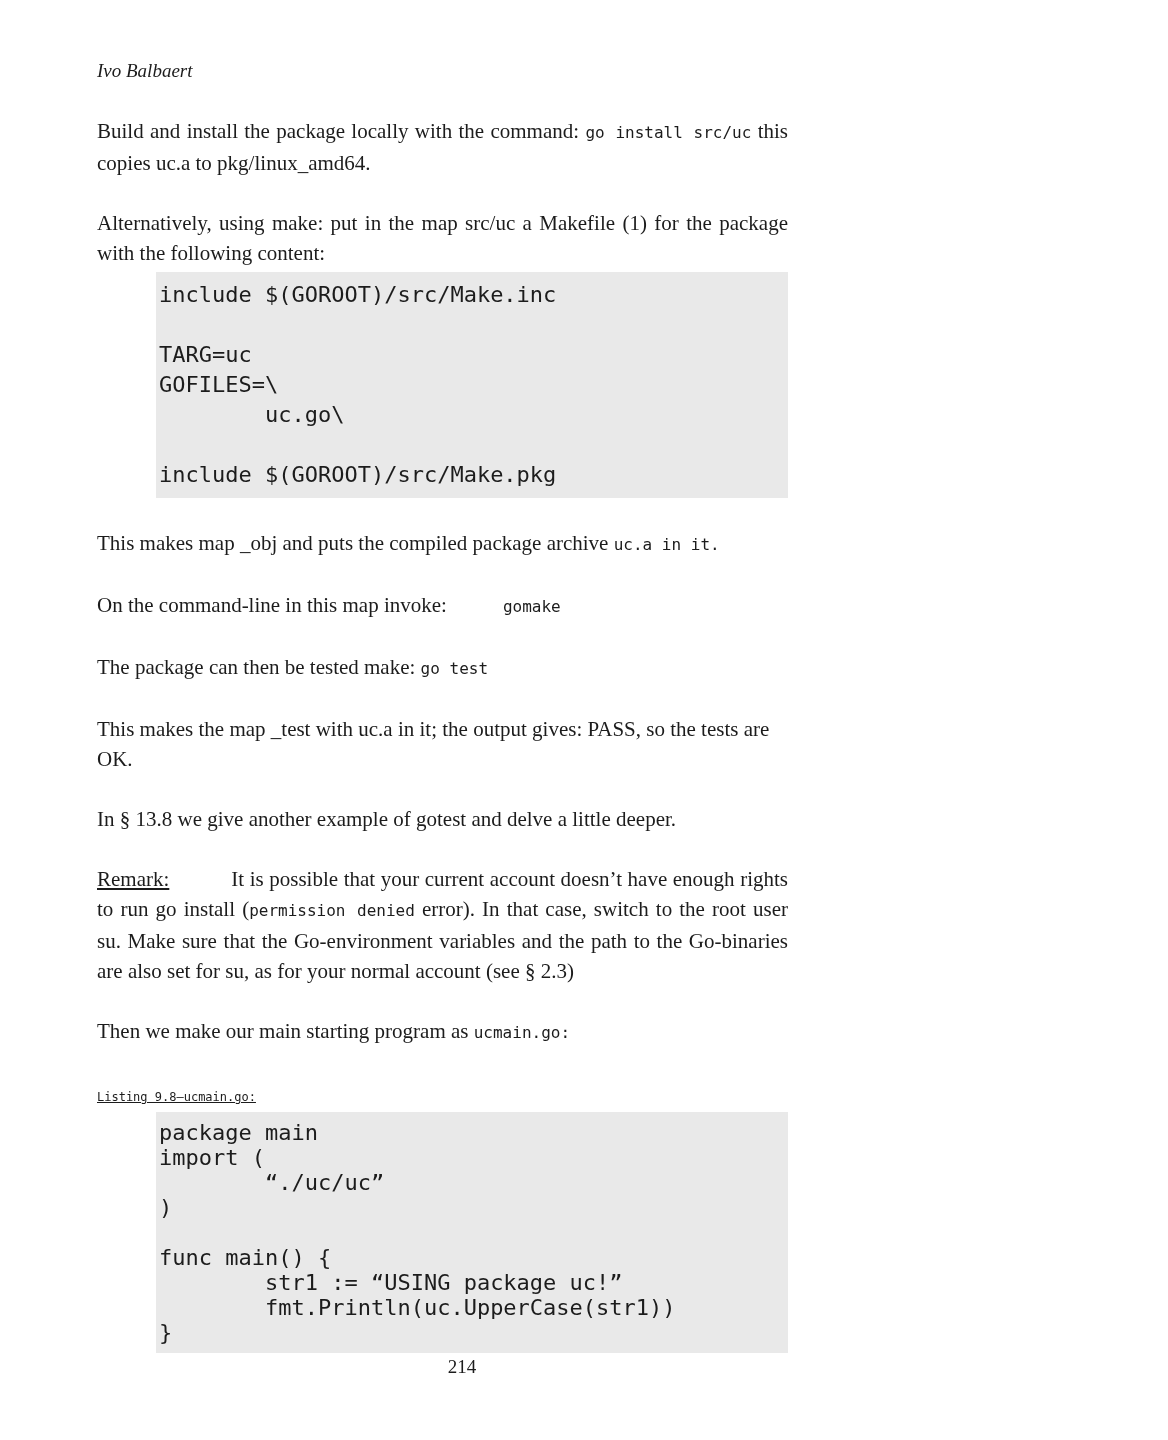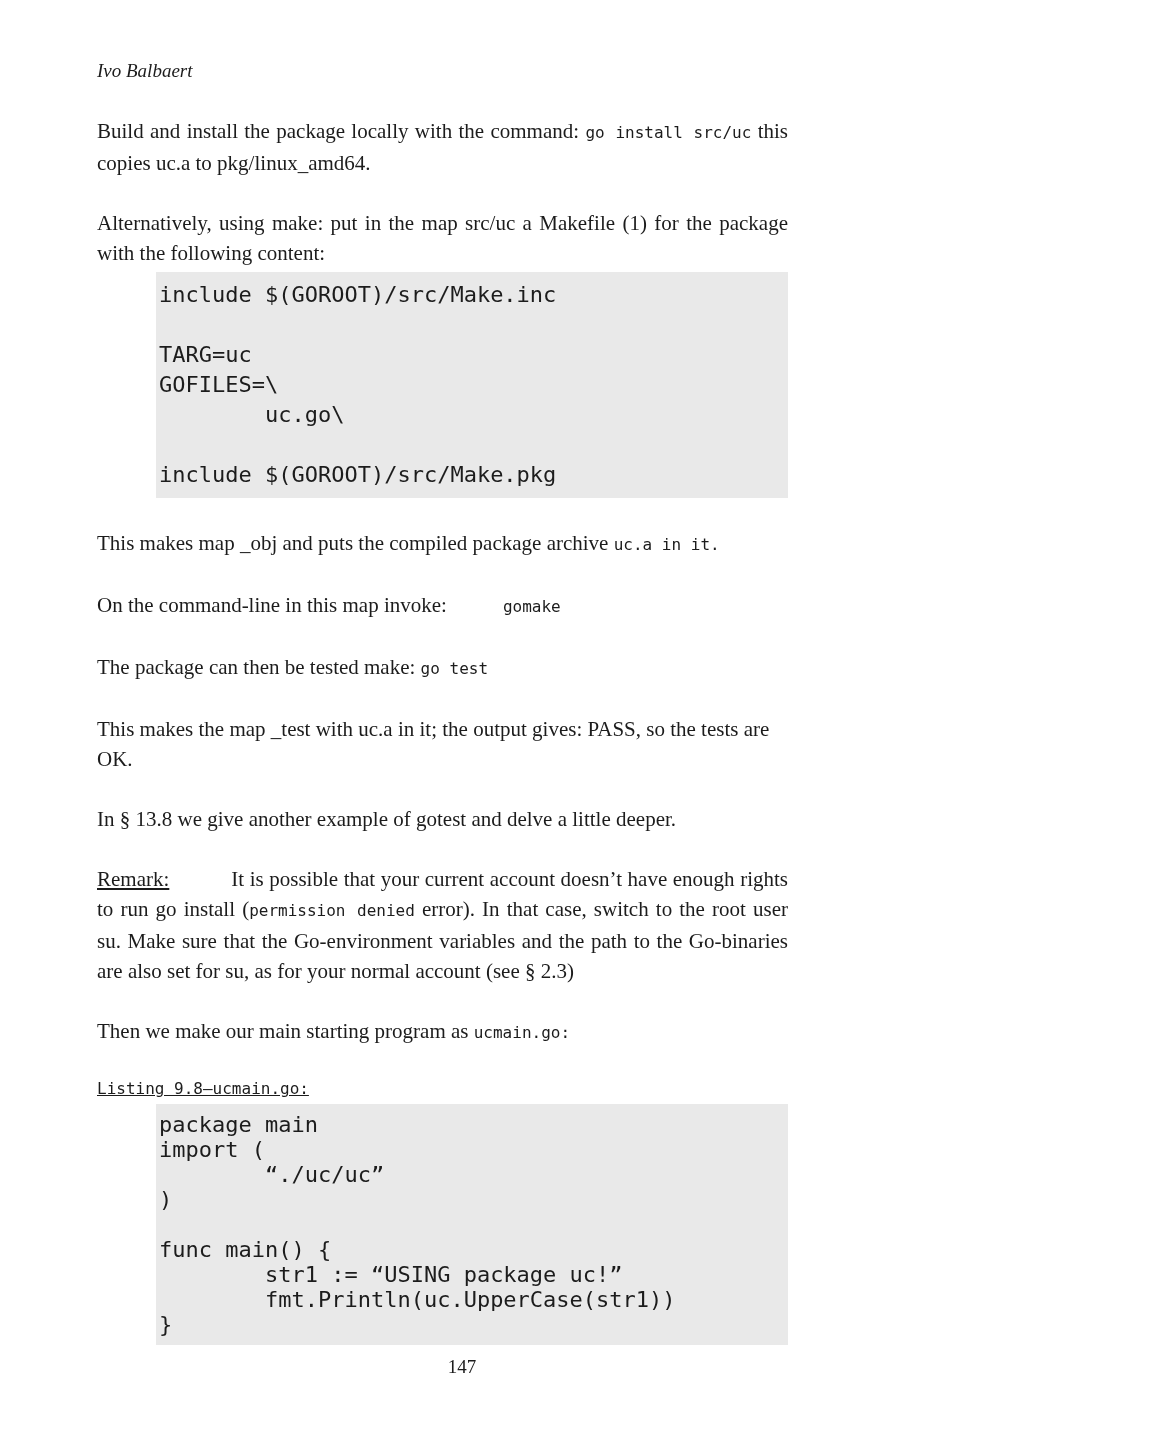--- a/index.html
+++ b/index.html
@@ -38,23 +38,23 @@
     background: var(--code-background, #e9e9e9);
     margin: 4px 0 0 59px;
     padding: 8px 12px 8px 3px;
     font-family: "DejaVu Sans Mono", "Liberation Mono", monospace;
     font-size: 22px;
   }
   .code-block .code-line { white-space: pre; }
   .code-loose .code-line { line-height: 30px; min-height: 30px; }
   .code-tight .code-line { line-height: 25px; min-height: 25px; }
   .listing-label {
-    margin-top: 28px;
+    margin-top: 36px;
     font-family: "DejaVu Sans Mono", "Liberation Mono", monospace;
-    font-size: 16px;
+    font-size: 12px;
     line-height: 26px;
     text-decoration: underline;
   }
   .code-block.second { margin-top: 2px; }
   .page-number {
     position: absolute;
     left: 0;
     right: 0;
     bottom: 60px;
     text-align: center;
@@ -104,15 +104,15 @@
     <div class="code-line">import (</div>
     <div class="code-line">        “./uc/uc”</div>
     <div class="code-line">)</div>
     <div class="code-line"></div>
     <div class="code-line">func main() {</div>
     <div class="code-line">        str1 := “USING package uc!”</div>
     <div class="code-line">        fmt.Println(uc.UpperCase(str1))</div>
     <div class="code-line">}</div>
   </div>
 
-  <div class="page-number">147</div>
+  <div class="page-number">214</div>
 
 </div>
 
 </body></html>

